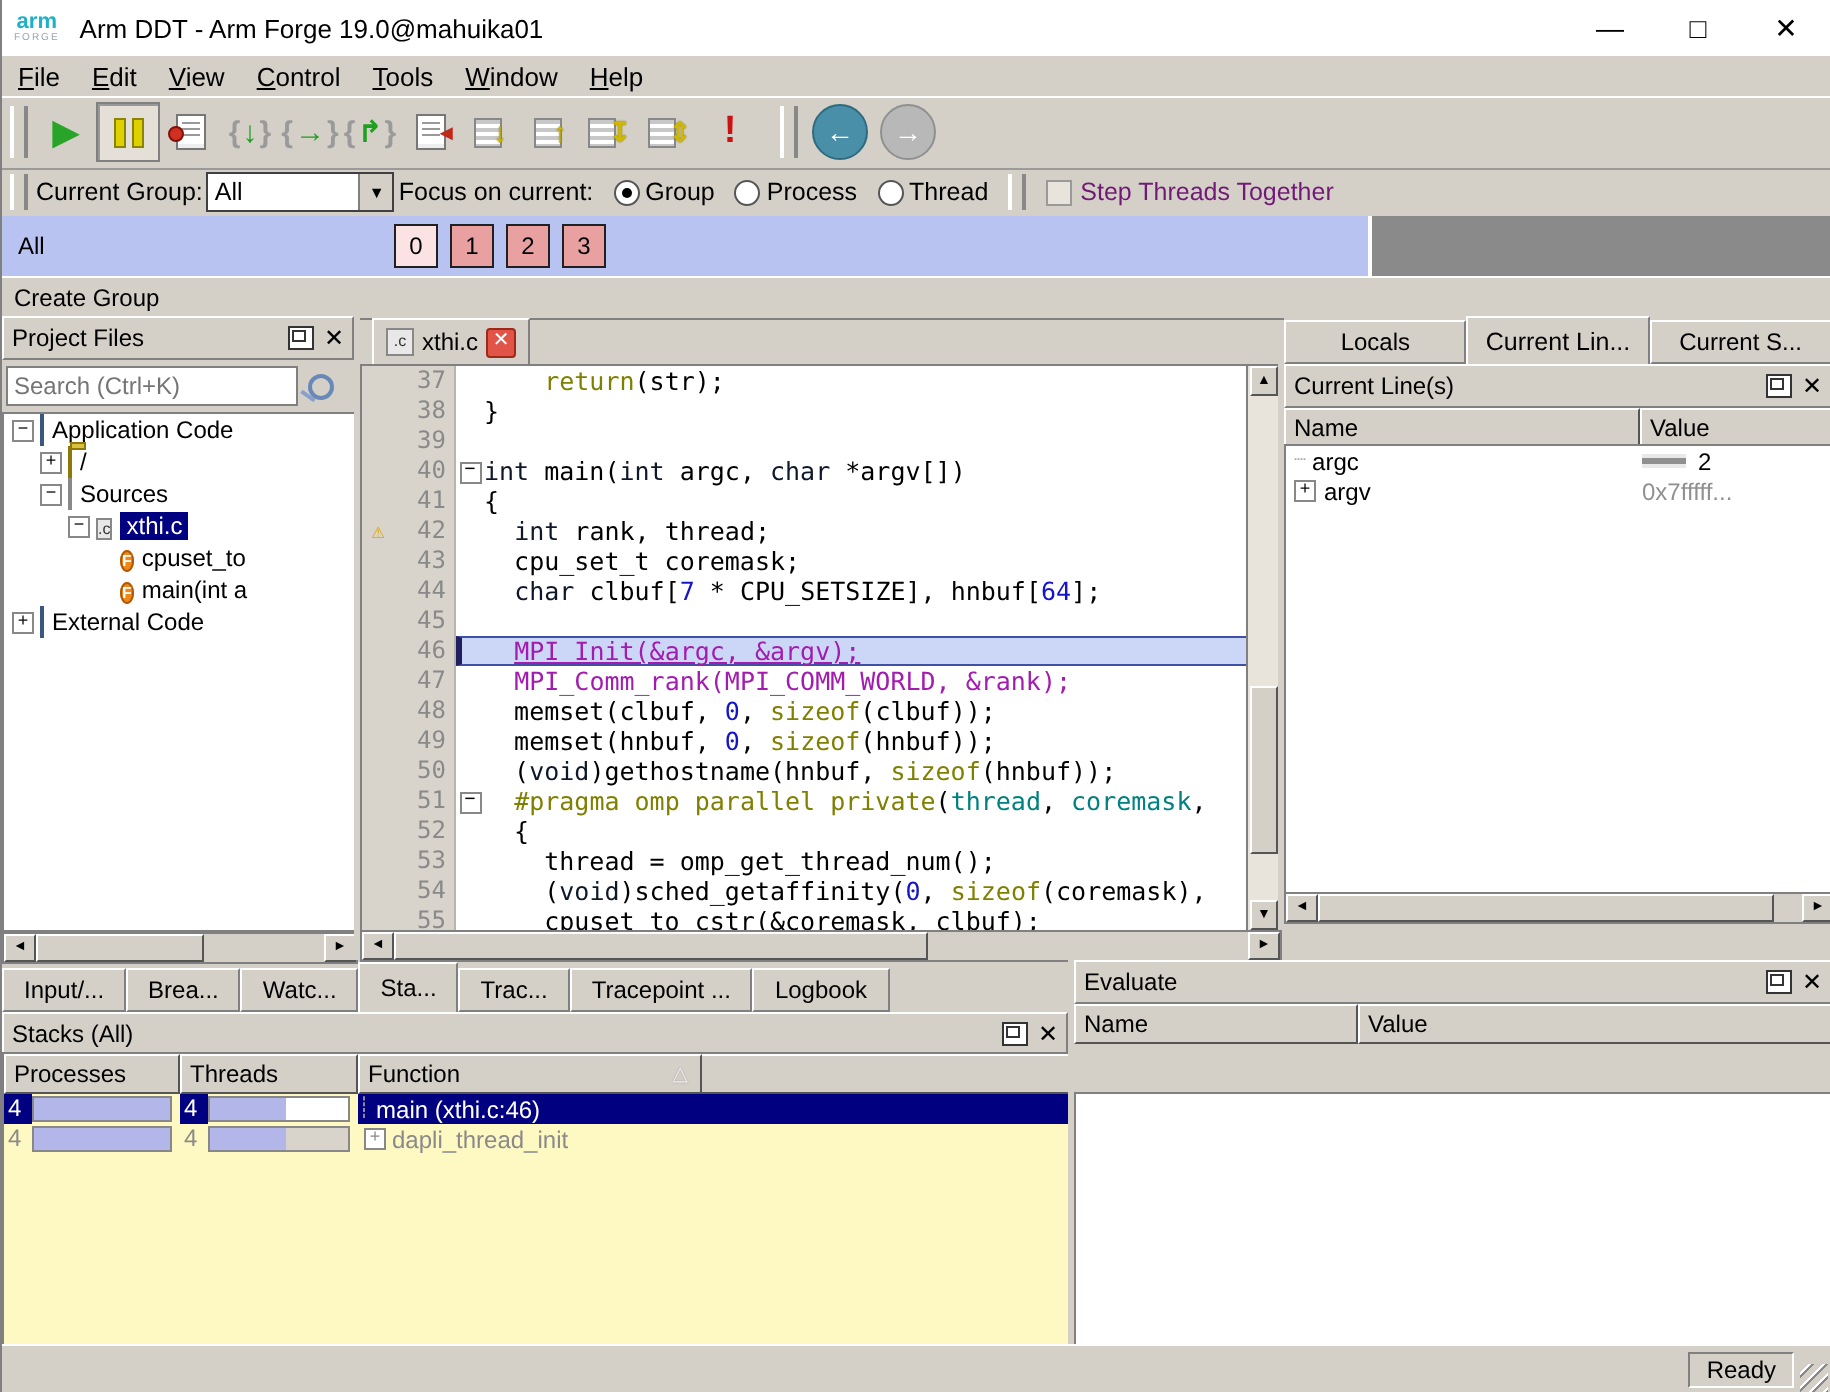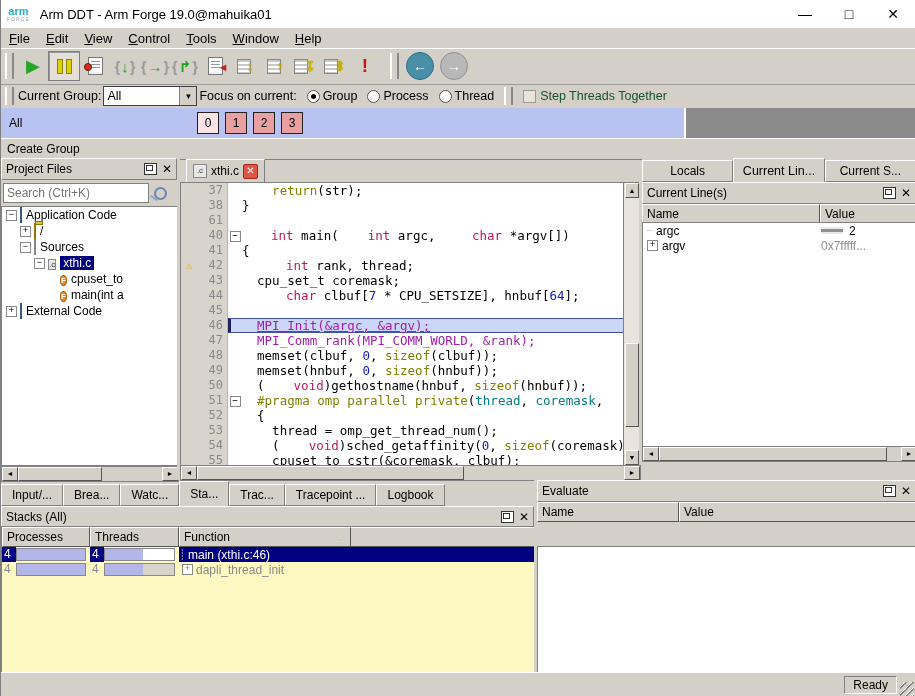--- a/index.html
+++ b/index.html
@@ -43,21 +43,21 @@
   .nav-fwd{background:#b8b8b8;border:1px solid #909090;}
 
   
   .controlbar{position:absolute;left:0;top:84px;width:100%;height:24px;display:flex;align-items:center;border-bottom:1px solid #9a9a9a;font-size:12.5px;}
   .combo{width:92px;height:18px;background:#fff;border:1px solid #404040;display:flex;align-items:center;margin:0 2px;}
   .combo .cval{flex:1;padding-left:3px;}
   .combo .cbtn{width:16px;height:100%;background:#d4d0c8;border-left:1px solid #808080;display:flex;align-items:center;justify-content:center;font-size:8px;}
   .radio{width:11px;height:11px;border-radius:50%;border:1px solid #555;background:#fff;margin:0 3px 0 10px;position:relative;}
   .radio.sel::after{content:"";position:absolute;left:3px;top:3px;width:5px;height:5px;border-radius:50%;background:#000;}
   .chk{width:11px;height:11px;border:1px solid #999;background:#e8e4dc;margin:0 4px 0 6px;}
-  .disabled-label{color:#14532d;}
+  .disabled-label{color:#701a75;}
 
   
   .groupsrow{position:absolute;left:0;top:108px;width:100%;height:30px;background:#8a8a8a;}
   .grouprow-all{position:absolute;left:0;top:0;width:683px;height:30px;background:#b9c3f2;display:flex;align-items:center;border-right:2px solid #fff;}
   .grouprow-all .glabel{margin-left:8px;}
   .procboxes{position:absolute;left:196px;display:flex;gap:6px;}
   .pbox{width:20px;height:20px;background:#e9a0a0;border:1px solid #202020;display:flex;align-items:center;justify-content:center;font-size:12px;}
   .pbox.light{background:#fbe3e3;}
   .creategrouprow{position:absolute;left:0;top:138px;width:100%;height:20px;background:#d4d0c8;border-top:1px solid #fff;border-bottom:1px solid #808080;display:flex;align-items:center;}
   .creategrouprow span{margin-left:6px;}
@@ -103,21 +103,21 @@
   .codearea{position:relative;height:282px;background:#fff;border-left:1px solid #808080;overflow:hidden;}
   .codelines{position:absolute;left:0;top:0;right:15px;bottom:0;overflow:hidden;font-family:"DejaVu Sans Mono","Liberation Mono",monospace;font-size:12.5px;}
   .cl{height:15px;display:flex;align-items:center;white-space:pre;}
   .cl .warncol{width:16px;flex:none;text-align:center;background:#d8d4cc;height:100%;font-size:11px;line-height:15px;color:#e0a800;}
   .cl .lnum{width:26px;flex:none;text-align:right;padding-right:4px;background:#d8d4cc;color:#8a8a8a;height:100%;line-height:15px;font-size:12px;border-right:1px solid #b8b4ac;}
   .cl .foldcol{width:14px;flex:none;text-align:center;height:100%;line-height:15px;}
   .foldbox{display:inline-block;width:9px;height:9px;border:1px solid #888;background:#fff;font-size:9px;line-height:7px;text-align:center;vertical-align:middle;}
   .cl .ctext{flex:1;height:100%;line-height:15px;}
   .cl.current .ctext,.cl.current .foldcol{background:#ccd6f6;border-top:1px solid #4050a8;border-bottom:1px solid #4050a8;line-height:13px;height:13px;}
   .cl.current .foldcol{border-left:3px solid #202060;width:11px;}
-  .tok-kw{color:#be185d;margin-left:29px;}
+  .tok-kw{color:#0f172a;}
   .tok-num{color:#1515c8;}
   .tok-olive{color:#808000;}
   .tok-teal{color:#008080;}
   .tok-fn{color:#a21caf;}
   .tok-u{text-decoration:underline;}
   .vscroll{position:absolute;right:0;top:0;width:15px;bottom:0;background:#e8e4dc;border-left:1px solid #808080;}
   .vsarr{position:absolute;left:1px;width:12px;height:13px;background:#d4d0c8;border:1px solid;border-color:#fff #555 #555 #fff;font-size:7px;text-align:center;line-height:13px;}
   .vsthumb{position:absolute;left:1px;width:12px;background:#d4d0c8;border:1px solid;border-color:#fff #555 #555 #fff;}
 
   
@@ -378,21 +378,21 @@
         <div class="tab">
           <span class="ic-cfile">.c</span>
           <span>xthi.c</span>
           <span class="tabclose">✕</span>
         </div>
       </div>
       <div class="codearea">
         <div class="codelines">
             <div class="cl"><span class="warncol"></span><span class="lnum">37</span><span class="foldcol"></span><span class="ctext"><span>    </span><span class="tok-olive">return</span><span>(str);</span></span></div>
             <div class="cl"><span class="warncol"></span><span class="lnum">38</span><span class="foldcol"></span><span class="ctext"><span>}</span></span></div>
-            <div class="cl"><span class="warncol"></span><span class="lnum">61</span><span class="foldcol"></span><span class="ctext"></span></div>
+            <div class="cl"><span class="warncol"></span><span class="lnum">39</span><span class="foldcol"></span><span class="ctext"></span></div>
             <div class="cl"><span class="warncol"></span><span class="lnum">40</span><span class="foldcol"><span class="foldbox">−</span></span><span class="ctext"><span class="tok-kw">int</span><span> main(</span><span class="tok-kw">int</span><span> argc, </span><span class="tok-kw">char</span><span> *argv[])</span></span></div>
             <div class="cl"><span class="warncol"></span><span class="lnum">41</span><span class="foldcol"></span><span class="ctext"><span>{</span></span></div>
             <div class="cl"><span class="warncol">⚠</span><span class="lnum">42</span><span class="foldcol"></span><span class="ctext"><span>  </span><span class="tok-kw">int</span><span> rank, thread;</span></span></div>
             <div class="cl"><span class="warncol"></span><span class="lnum">43</span><span class="foldcol"></span><span class="ctext"><span>  cpu_set_t coremask;</span></span></div>
             <div class="cl"><span class="warncol"></span><span class="lnum">44</span><span class="foldcol"></span><span class="ctext"><span>  </span><span class="tok-kw">char</span><span> clbuf[</span><span class="tok-num">7</span><span> * CPU_SETSIZE], hnbuf[</span><span class="tok-num">64</span><span>];</span></span></div>
             <div class="cl"><span class="warncol"></span><span class="lnum">45</span><span class="foldcol"></span><span class="ctext"></span></div>
             <div class="cl current"><span class="warncol"></span><span class="lnum">46</span><span class="foldcol"></span><span class="ctext"><span>  </span><span class="tok-fn tok-u">MPI_Init(&amp;argc, &amp;argv);</span></span></div>
             <div class="cl"><span class="warncol"></span><span class="lnum">47</span><span class="foldcol"></span><span class="ctext"><span>  </span><span class="tok-fn">MPI_Comm_rank(MPI_COMM_WORLD, &amp;rank);</span></span></div>
             <div class="cl"><span class="warncol"></span><span class="lnum">48</span><span class="foldcol"></span><span class="ctext"><span>  memset(clbuf, </span><span class="tok-num">0</span><span>, </span><span class="tok-olive">sizeof</span><span>(clbuf));</span></span></div>
             <div class="cl"><span class="warncol"></span><span class="lnum">49</span><span class="foldcol"></span><span class="ctext"><span>  memset(hnbuf, </span><span class="tok-num">0</span><span>, </span><span class="tok-olive">sizeof</span><span>(hnbuf));</span></span></div>

